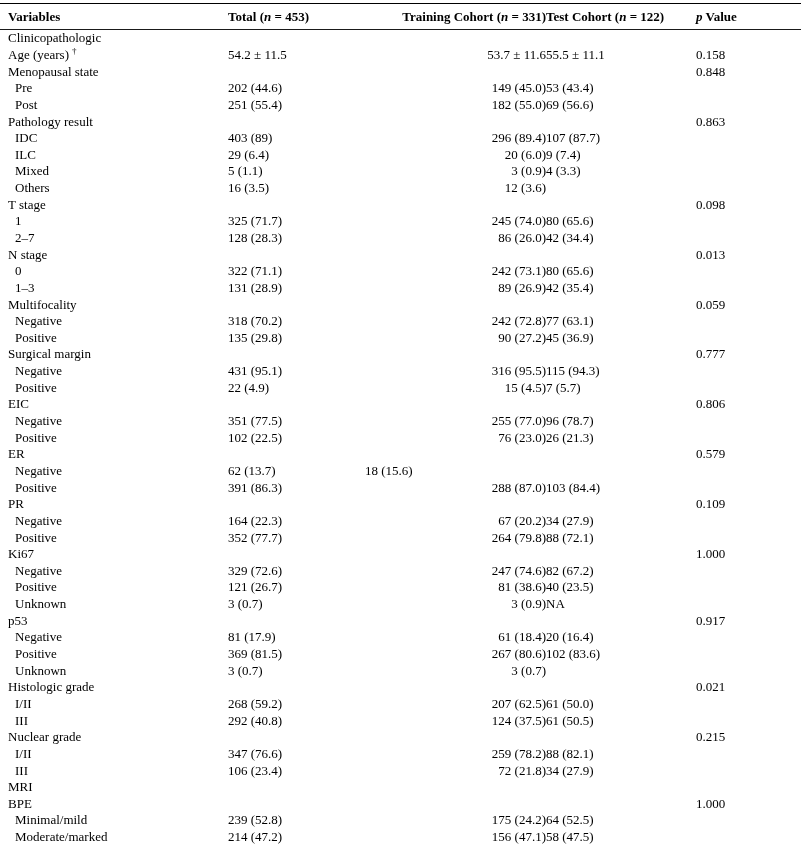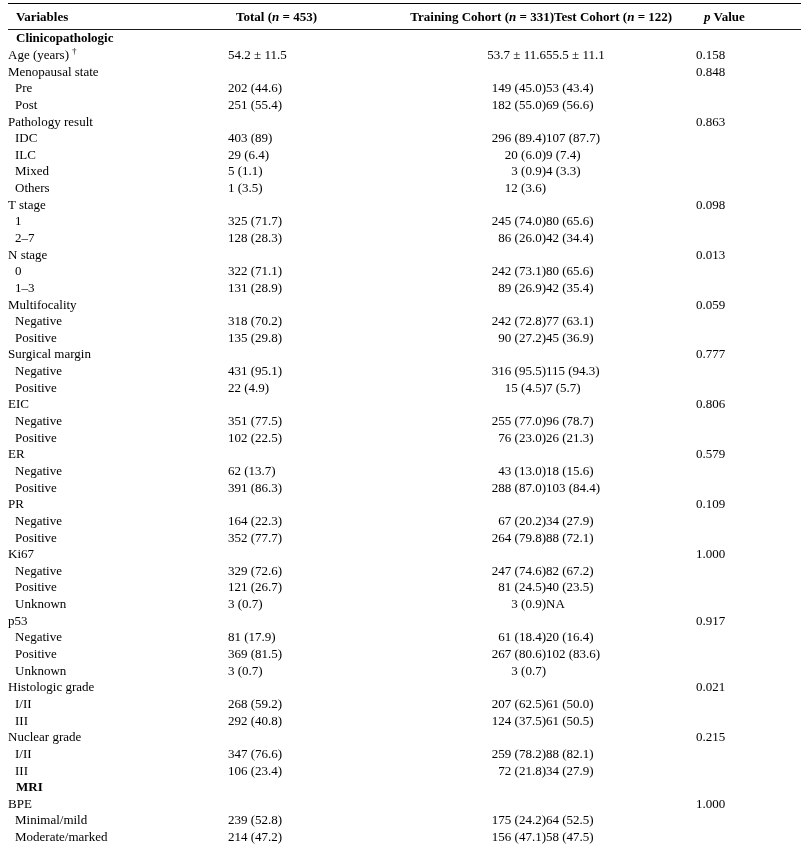--- a/index.html
+++ b/index.html
@@ -15,35 +15,34 @@
   }
   .table { padding-top: 3px; }
   .thead {
     display: flex;
     align-items: center;
     box-sizing: border-box;
     height: 27px;
     border-top: 1.5px solid #000;
     border-bottom: 1px solid #1a1a1a;
     font-weight: 700;
-    margin-left: 8px;
   }
   .tr {
     display: flex;
     align-items: center;
     height: 16.65px;
   }
   .td { white-space: nowrap; overflow: visible; box-sizing: border-box; }
   .c1 { width: 228px; padding-left: 8px; }
   .c2 { width: 137px; }
   .c3 { width: 181px; text-align: right; }
   .c4 { width: 150px; }
   .c5 { flex: 1; }
   .tr.sub .c1 { padding-left: 15px; }
-  .tr.section .c1 { font-weight: 700; margin-left: 8px; }
+  .tr.section .c1 { font-weight: 400; }
   .it { font-style: italic; }
   sup.dagger {
     font-size: 9px;
     line-height: 0;
     vertical-align: super;
     margin-left: 3px;
   }
 </style>
 </head>
 <body>
@@ -128,21 +127,21 @@
         </div>
         <div class="tr sub">
           <div class="td c1"><span>Mixed</span></div>
           <div class="td c2">5 (1.1)</div>
           <div class="td c3">3 (0.9)</div>
           <div class="td c4">4 (3.3)</div>
           <div class="td c5"></div>
         </div>
         <div class="tr sub">
           <div class="td c1"><span>Others</span></div>
-          <div class="td c2">1 (3.5)</div>
+          <div class="td c2">16 (3.5)</div>
           <div class="td c3">12 (3.6)</div>
           <div class="td c4"></div>
           <div class="td c5"></div>
         </div>
         <div class="tr category">
           <div class="td c1"><span>T stage</span></div>
           <div class="td c2"></div>
           <div class="td c3"></div>
           <div class="td c4"></div>
           <div class="td c5">0.098</div>
@@ -248,21 +247,20 @@
         <div class="tr category">
           <div class="td c1"><span>ER</span></div>
           <div class="td c2"></div>
           <div class="td c3"></div>
           <div class="td c4"></div>
           <div class="td c5">0.579</div>
         </div>
         <div class="tr sub">
           <div class="td c1"><span>Negative</span></div>
           <div class="td c2">62 (13.7)</div>
-          <div class="td c3">43 (13.0)</div>
           <div class="td c4">18 (15.6)</div>
           <div class="td c5"></div>
         </div>
         <div class="tr sub">
           <div class="td c1"><span>Positive</span></div>
           <div class="td c2">391 (86.3)</div>
           <div class="td c3">288 (87.0)</div>
           <div class="td c4">103 (84.4)</div>
           <div class="td c5"></div>
         </div>
@@ -297,21 +295,21 @@
         <div class="tr sub">
           <div class="td c1"><span>Negative</span></div>
           <div class="td c2">329 (72.6)</div>
           <div class="td c3">247 (74.6)</div>
           <div class="td c4">82 (67.2)</div>
           <div class="td c5"></div>
         </div>
         <div class="tr sub">
           <div class="td c1"><span>Positive</span></div>
           <div class="td c2">121 (26.7)</div>
-          <div class="td c3">81 (24.5)</div>
+          <div class="td c3">81 (38.6)</div>
           <div class="td c4">40 (23.5)</div>
           <div class="td c5"></div>
         </div>
         <div class="tr sub">
           <div class="td c1"><span>Unknown</span></div>
           <div class="td c2">3 (0.7)</div>
           <div class="td c3">3 (0.9)</div>
           <div class="td c4">NA</div>
           <div class="td c5"></div>
         </div>

